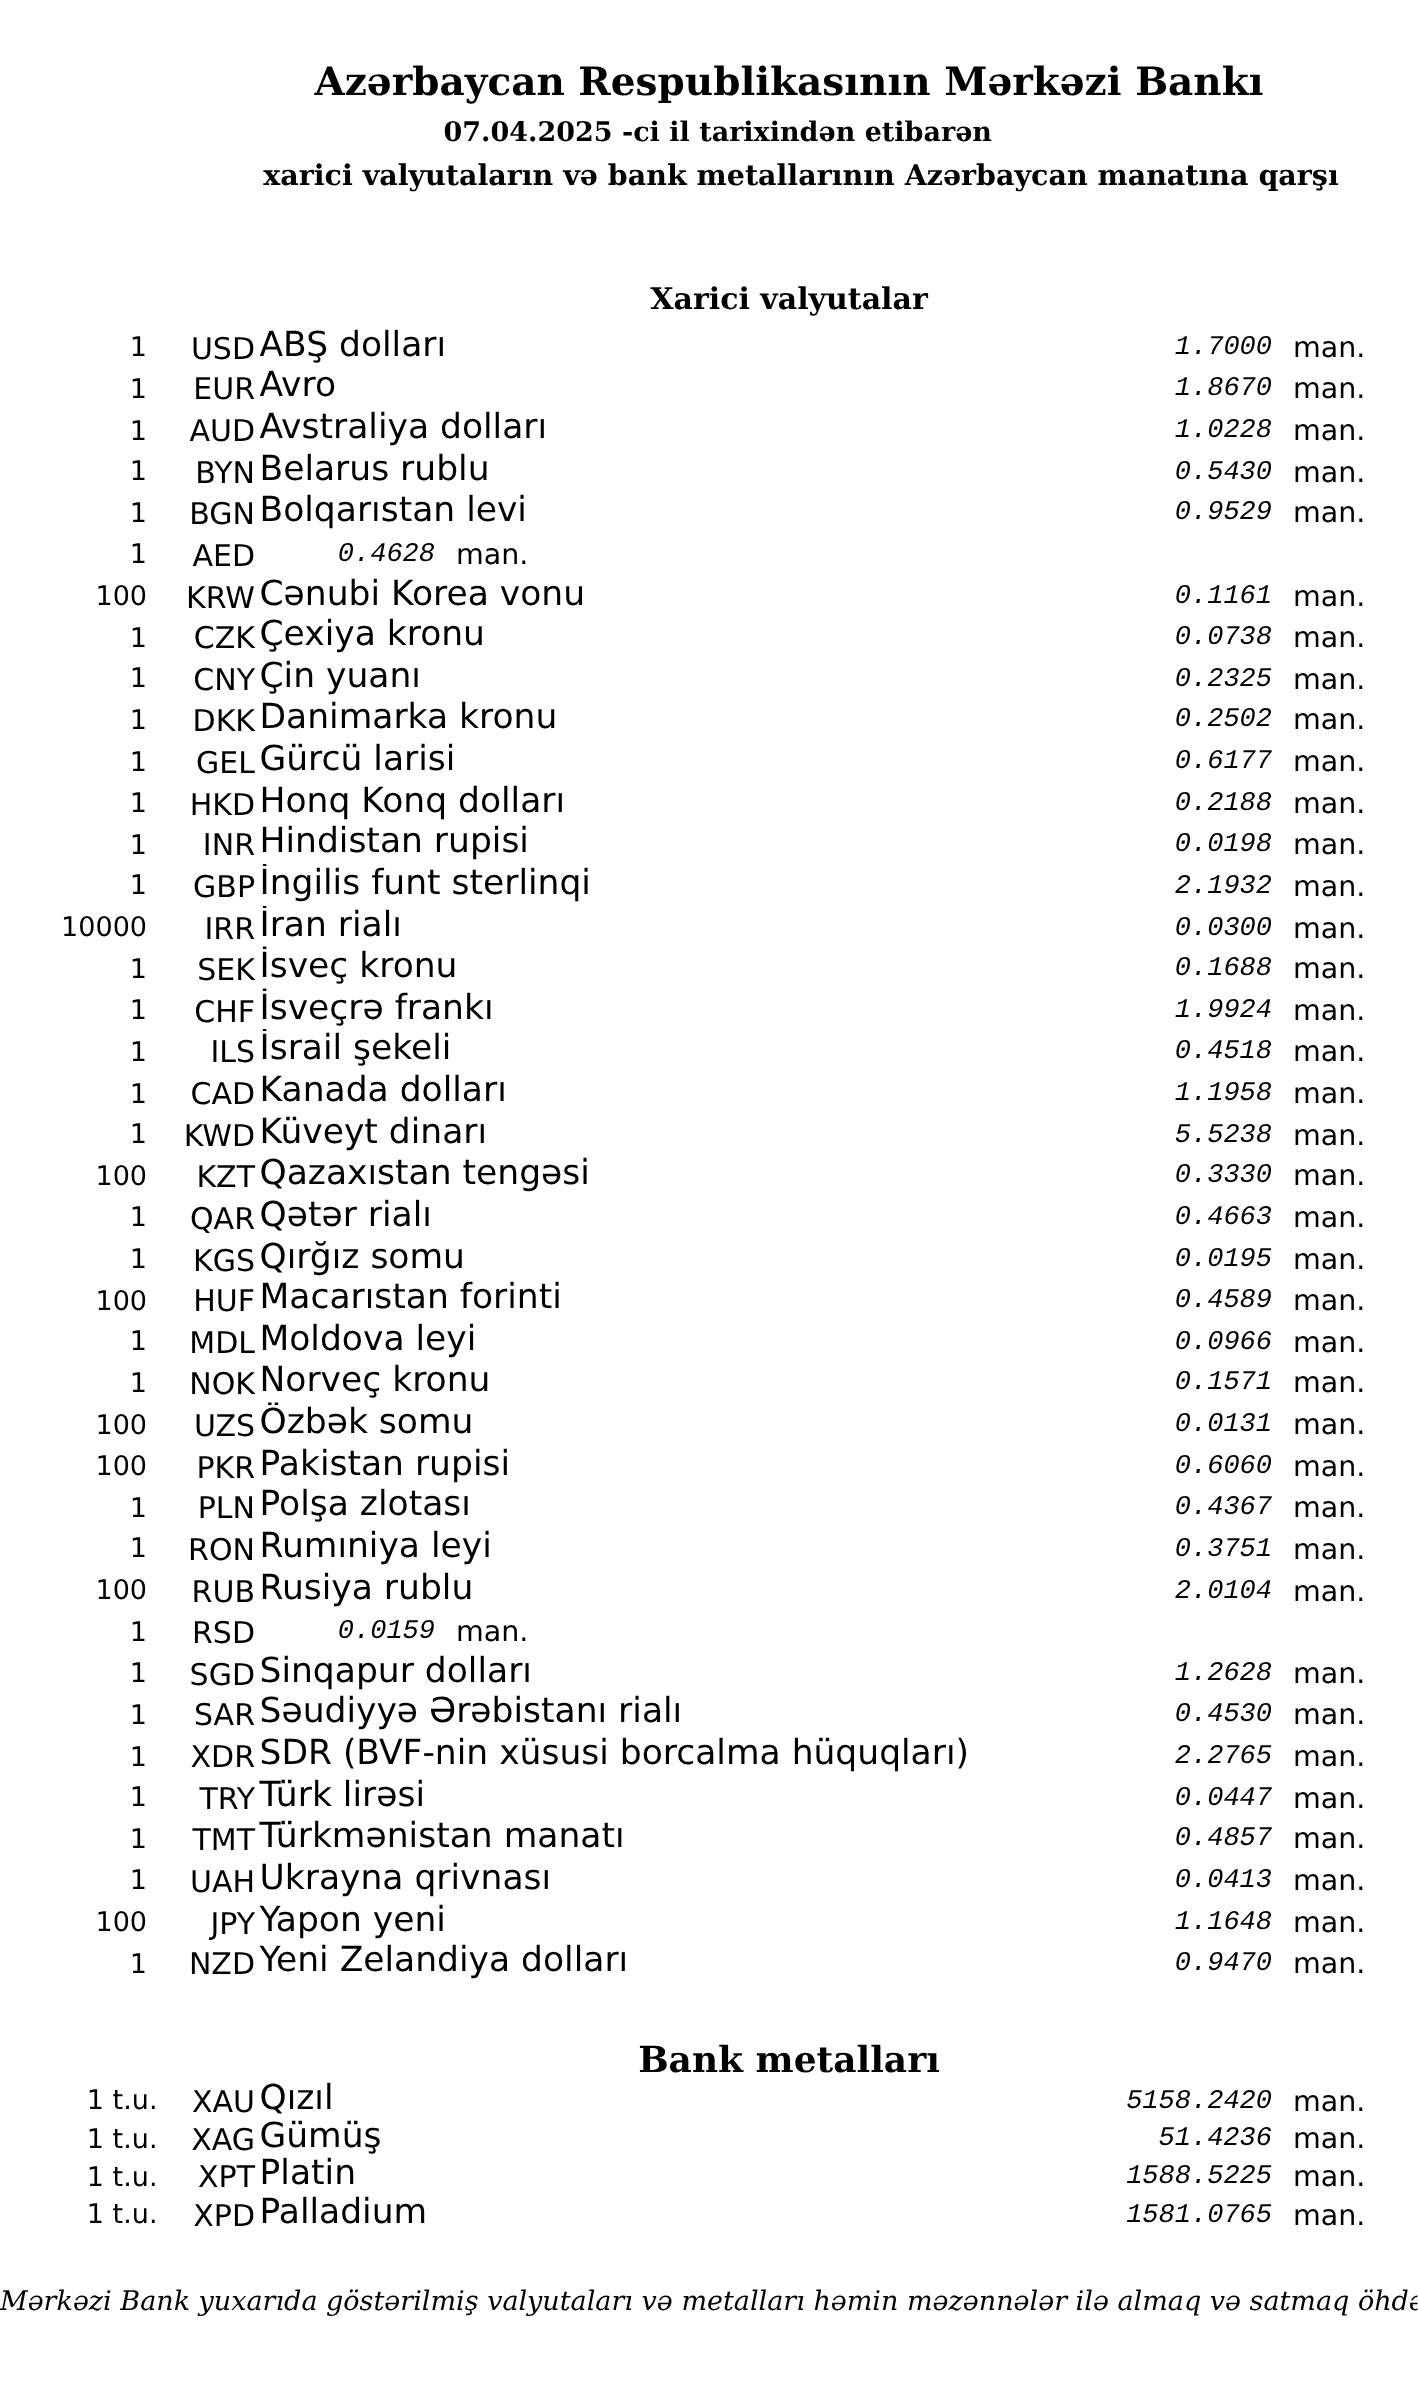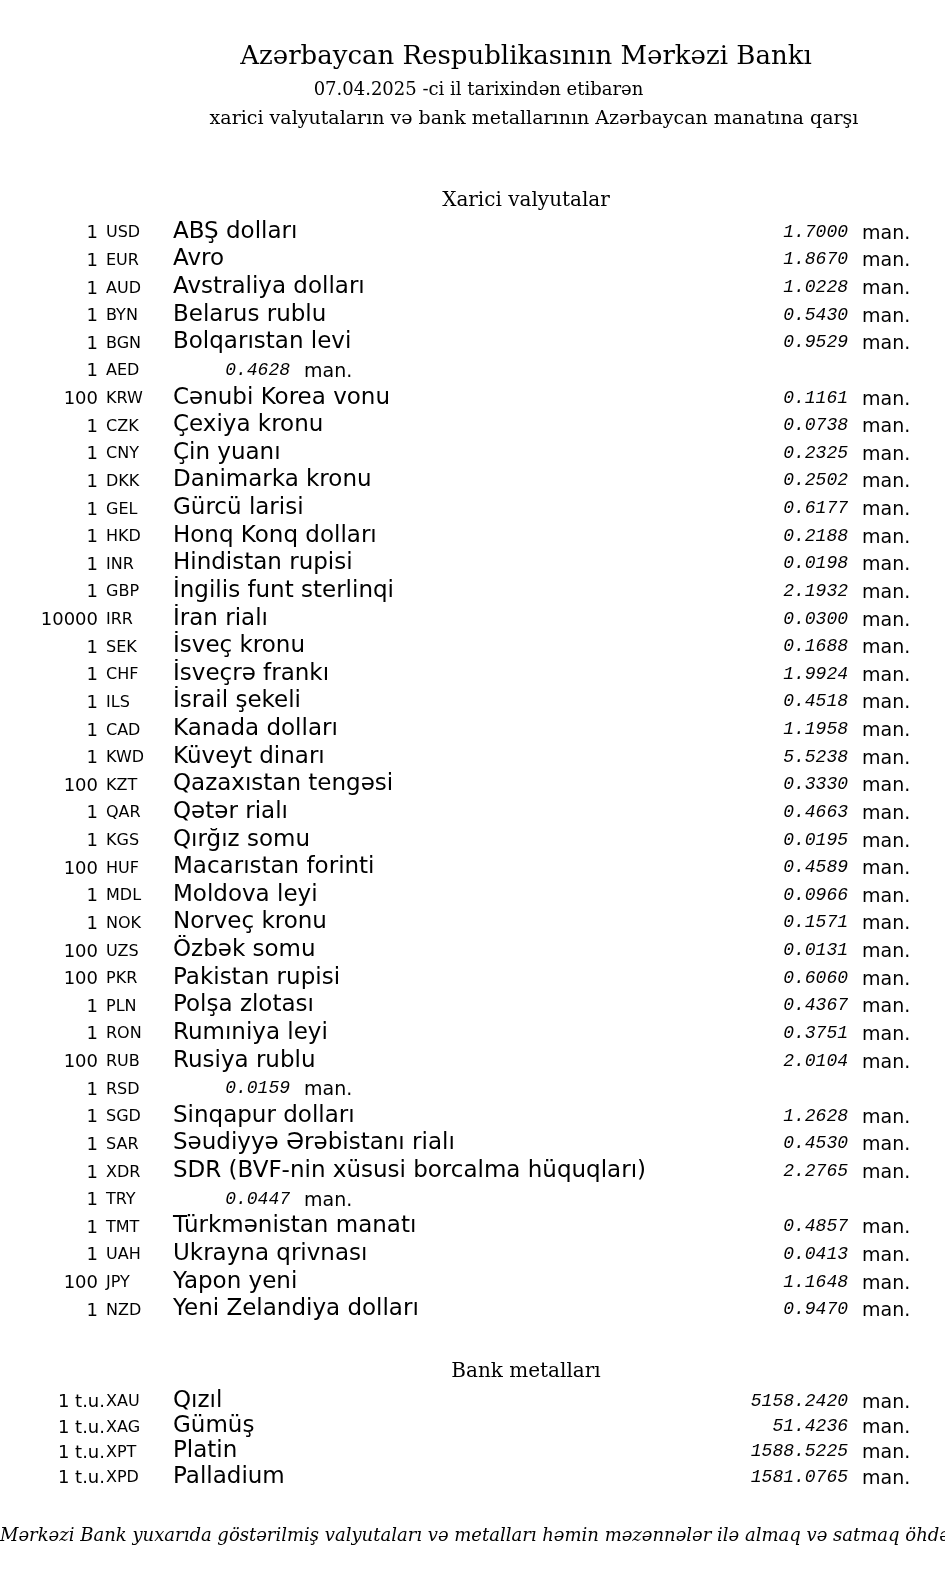--- a/index.html
+++ b/index.html
@@ -10,36 +10,36 @@
     background: #ffffff;
     color: #000000;
     overflow: hidden;
     font-family: "DejaVu Sans", sans-serif;
   }
   .hdr {
     position: absolute;
     left: 12px; right: 0;
     text-align: center;
     font-family: "DejaVu Serif", serif;
-    font-weight: 400;
+    font-weight: 700;
     white-space: nowrap;
   }
   .title   { top: 40px;  font-size: 26px; padding-left: 95px; }
   .date    { top: 78px;  font-size: 18px; }
   .subject { top: 106px; font-size: 19px; padding-left: 111px; }
   .sec-fx    { top: 187px;  font-size: 20px; padding-left: 95px; }
-  .sec-metal { top: 1358px; font-size: 20px; padding-left: 95px; }
+  .sec-metal { top: 1358px; font-size: 24px; padding-left: 95px; }
   .tbl { position: absolute; left: 0; right: 0; }
   #fx-table    { top: 218px; }
   #metal-table { top: 1388px; }
   .row { display: flex; align-items: center; height: 27.63px; }
   #metal-table .row { height: 25.4px; }
   .c-qty  { width: 98px; text-align: right; font-size: 18px; white-space: pre; flex: none; }
   #metal-table .c-qty { width: 105px; }
-  .c-code { width: 64px; margin-left: 8px; text-align: left; font-size: 16px; flex: none; }
+  .c-code { width: 64px; margin-left: 8px; text-align: right; font-size: 20px; flex: none; }
   #metal-table .c-code { margin-left: 1px; }
   .c-name { flex: 1; padding-left: 3px; font-size: 23px; position: relative; top: -2px;
             white-space: nowrap; overflow: hidden; }
   .c-rate { width: 120px; text-align: right; flex: none;
             font-family: Liberation Mono, monospace; font-style: italic; font-size: 18px; }
   .c-man  { width: 51px; margin-left: 14px; margin-right: 32px; font-size: 19px; flex: none; }
   .footer {
     position: absolute;
     top: 1524px; left: 0; right: 0;
     text-align: center;
@@ -298,20 +298,21 @@
       <div class="row">
         <span class="c-qty">1</span>
         <span class="c-code">XDR</span>
         <span class="c-name">SDR (BVF-nin xüsusi borcalma hüquqları)</span>
         <span class="c-rate">2.2765</span>
         <span class="c-man">man.</span>
       </div>
       <div class="row">
         <span class="c-qty">1</span>
         <span class="c-code">TRY</span>
+        <span class="c-name">Türk lirəsi</span>
         <span class="c-rate">0.0447</span>
         <span class="c-man">man.</span>
       </div>
       <div class="row">
         <span class="c-qty">1</span>
         <span class="c-code">TMT</span>
         <span class="c-name">Türkmənistan manatı</span>
         <span class="c-rate">0.4857</span>
         <span class="c-man">man.</span>
       </div>

